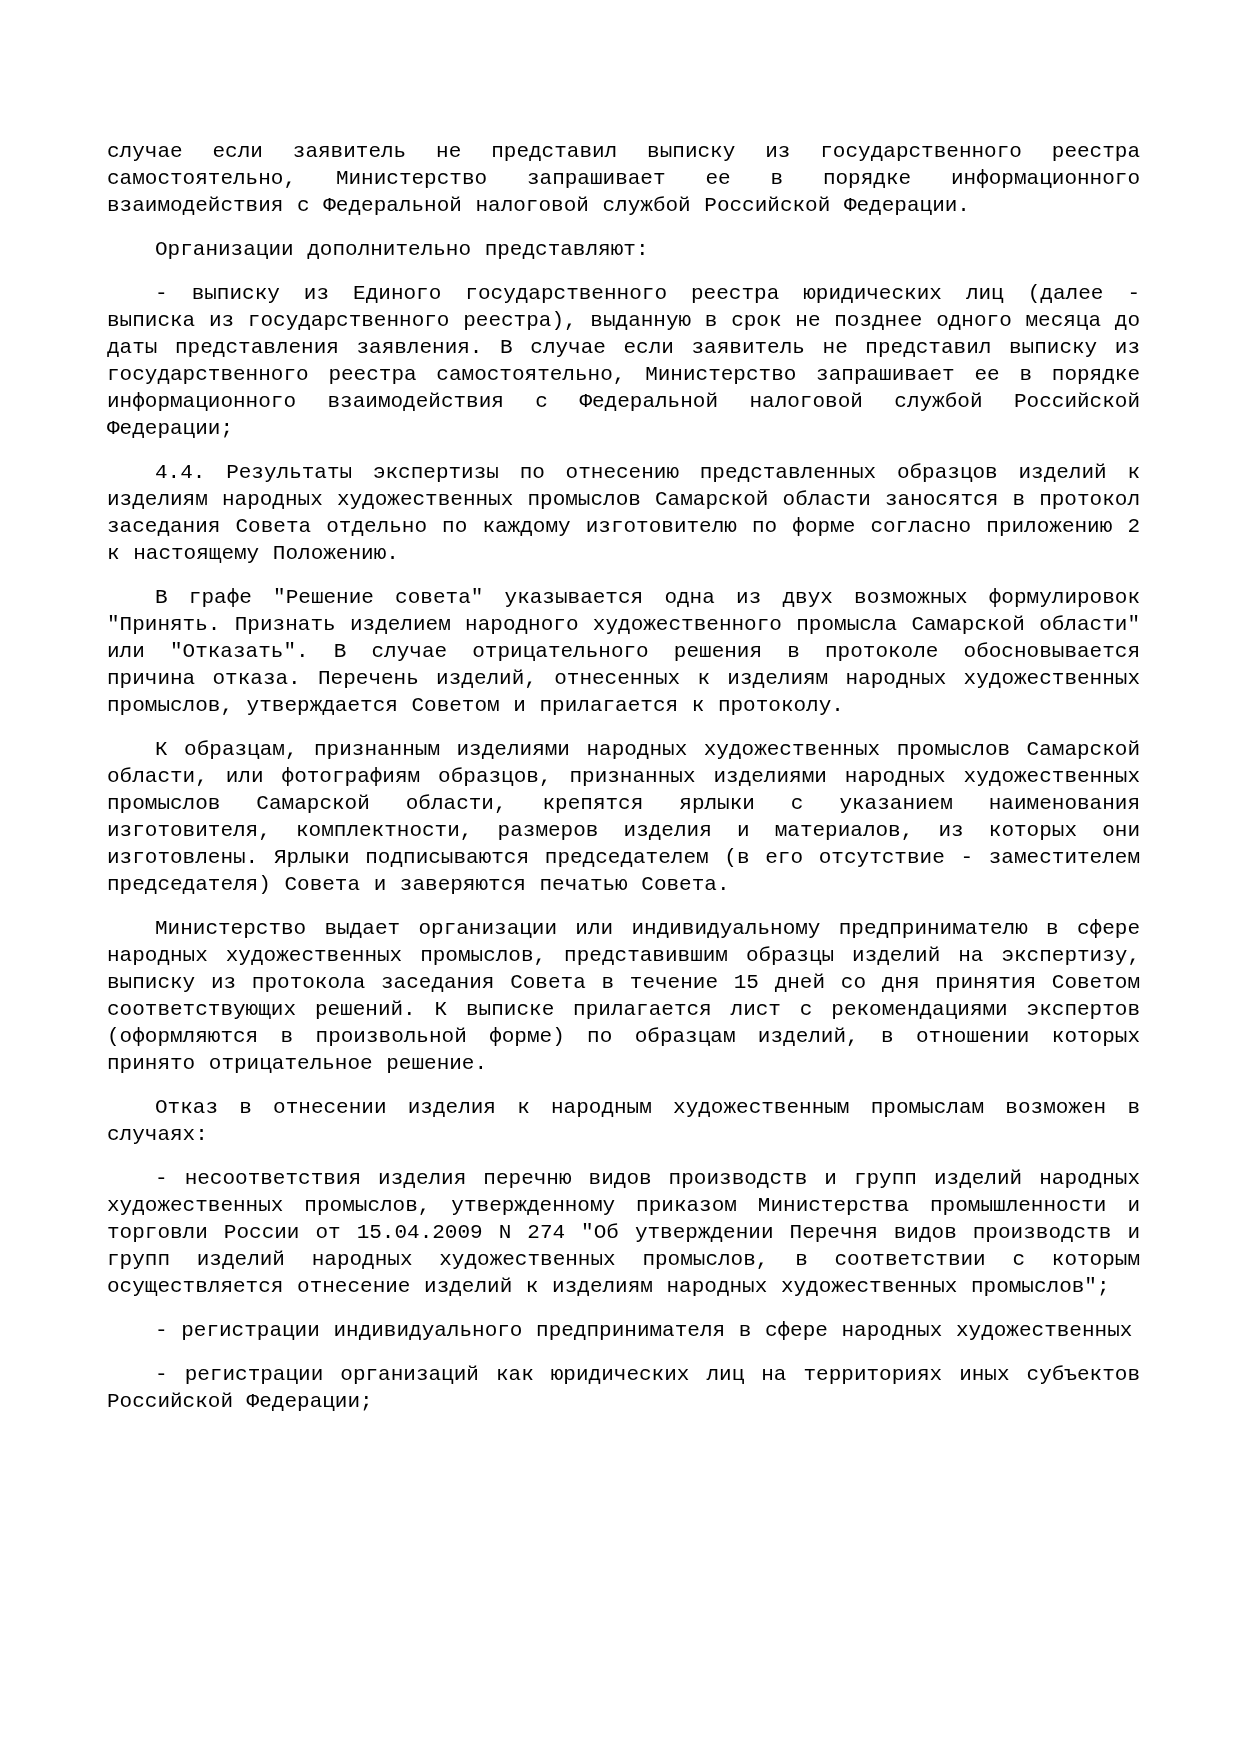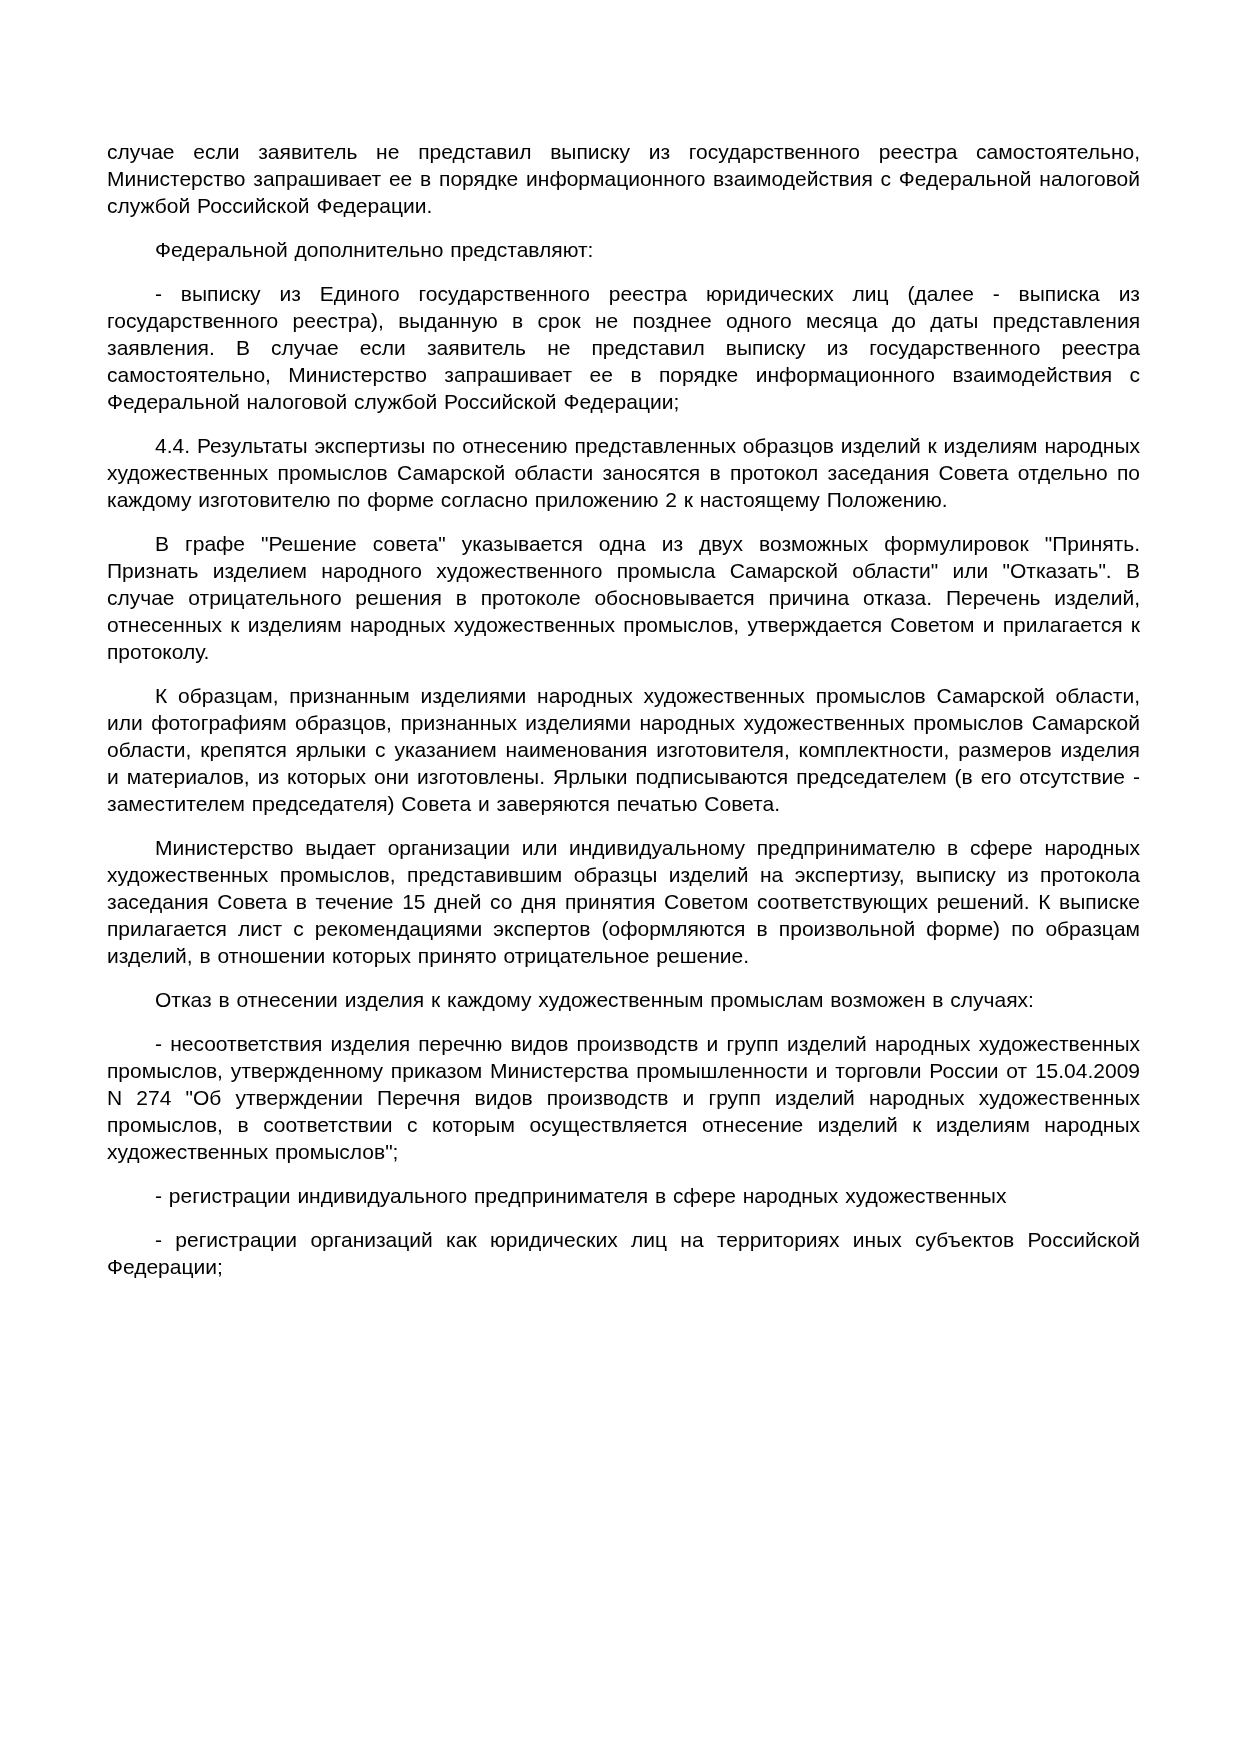--- a/index.html
+++ b/index.html
@@ -7,44 +7,44 @@
     padding: 0;
     background: #ffffff;
   }
   .page {
     position: relative;
     width: 1240px;
     height: 1754px;
     background: #ffffff;
     box-sizing: border-box;
     padding: 138px 100px 0 107px;
-    font-family: Liberation Sans, sans-serif;
+    font-family: Liberation Mono, monospace;
     font-size: 21px;
     line-height: 27px;
     color: #000000;
     overflow: hidden;
   }
   .para {
     margin: 0 0 17px 0;
     text-align: justify;
     text-indent: 48px;
     word-spacing: 1px;
   }
   .para.no-indent {
     text-indent: 0;
   }
 </style>
 </head>
 <body>
 
 <div class="page">
   <p class="para no-indent">случае если заявитель не представил выписку из государственного реестра самостоятельно, Министерство запрашивает ее в порядке информационного взаимодействия с Федеральной налоговой службой Российской Федерации.</p>
-  <p class="para">Федеральной дополнительно представляют:</p>
+  <p class="para">Организации дополнительно представляют:</p>
   <p class="para">- выписку из Единого государственного реестра юридических лиц (далее - выписка из государственного реестра), выданную в срок не позднее одного месяца до даты представления заявления. В случае если заявитель не представил выписку из государственного реестра самостоятельно, Министерство запрашивает ее в порядке информационного взаимодействия с Федеральной налоговой службой Российской Федерации;</p>
   <p class="para">4.4. Результаты экспертизы по отнесению представленных образцов изделий к изделиям народных художественных промыслов Самарской области заносятся в протокол заседания Совета отдельно по каждому изготовителю по форме согласно приложению 2 к настоящему Положению.</p>
   <p class="para">В графе "Решение совета" указывается одна из двух возможных формулировок "Принять. Признать изделием народного художественного промысла Самарской области" или "Отказать". В случае отрицательного решения в протоколе обосновывается причина отказа. Перечень изделий, отнесенных к изделиям народных художественных промыслов, утверждается Советом и прилагается к протоколу.</p>
   <p class="para">К образцам, признанным изделиями народных художественных промыслов Самарской области, или фотографиям образцов, признанных изделиями народных художественных промыслов Самарской области, крепятся ярлыки с указанием наименования изготовителя, комплектности, размеров изделия и материалов, из которых они изготовлены. Ярлыки подписываются председателем (в его отсутствие - заместителем председателя) Совета и заверяются печатью Совета.</p>
   <p class="para">Министерство выдает организации или индивидуальному предпринимателю в сфере народных художественных промыслов, представившим образцы изделий на экспертизу, выписку из протокола заседания Совета в течение 15 дней со дня принятия Советом соответствующих решений. К выписке прилагается лист с рекомендациями экспертов (оформляются в произвольной форме) по образцам изделий, в отношении которых принято отрицательное решение.</p>
-  <p class="para">Отказ в отнесении изделия к каждому художественным промыслам возможен в случаях:</p>
+  <p class="para">Отказ в отнесении изделия к народным художественным промыслам возможен в случаях:</p>
   <p class="para">- несоответствия изделия перечню видов производств и групп изделий народных художественных промыслов, утвержденному приказом Министерства промышленности и торговли России от 15.04.2009 N 274 "Об утверждении Перечня видов производств и групп изделий народных художественных промыслов, в соответствии с которым осуществляется отнесение изделий к изделиям народных художественных промыслов";</p>
   <p class="para">- регистрации индивидуального предпринимателя в сфере народных художественных</p>
   <p class="para">- регистрации организаций как юридических лиц на территориях иных субъектов Российской Федерации;</p>
 </div>
 
 </body></html>

